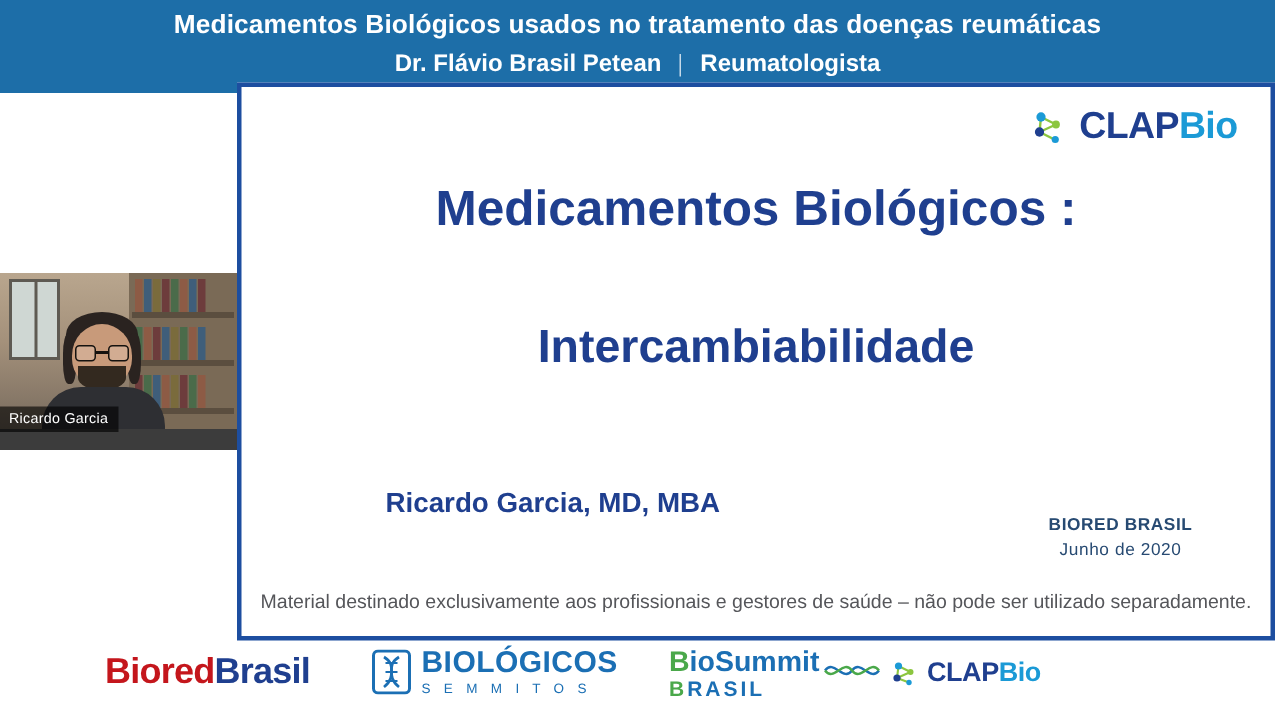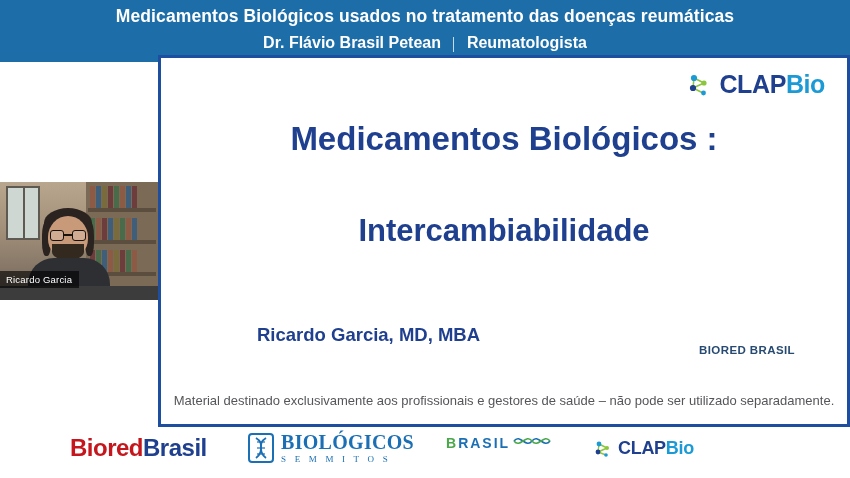--- a/index.html
+++ b/index.html
@@ -268,21 +268,21 @@
   }
   .logo1 { left: 22px; top: 8px; }
   .logo1 .t {
     font-size: 24px;
     font-weight: bold;
     letter-spacing: -0.5px;
   }
   .logo1 .red { color: #c4161c; }
   .logo1 .blue { color: #1f3f8f; }
 
-  .logo2 { left: 200px; top: 6px; font-family: Liberation Serif, serif; }
+  .logo2 { left: 200px; top: 6px; }
   .logo2 .dna {
     width: 26px; height: 30px;
     margin-right: 7px;
   }
   .logo2 .txt { line-height: 1; }
   .logo2 .big {
     font-size: 20px;
     font-weight: bold;
     color: #1b6fb4;
     letter-spacing: .3px;
@@ -409,20 +409,21 @@
           <span class="c1">CLAP</span><span class="c2">Bio</span>
         </span>
       </div>
 
       <div class="slide-h1">Medicamentos Biológicos :</div>
       <div class="slide-h2">Intercambiabilidade</div>
       <div class="slide-author">Ricardo Garcia, MD, MBA</div>
 
       <div class="slide-org">
         <div>BIORED BRASIL</div>
+        <div class="date">Junho de 2020</div>
       </div>
 
       <div class="slide-disclaimer">Material destinado exclusivamente aos profissionais e gestores de saúde – não pode ser utilizado separadamente.</div>
     </div>
   </div>
 
   <div class="logos">
 
     <div class="logo logo1">
       <span class="t">
@@ -442,20 +443,23 @@
         </svg>
       </span>
       <span class="txt">
         <span class="big">BIOLÓGICOS</span>
         <span class="small">S E M   M I T O S</span>
       </span>
     </div>
 
     <div class="logo logo3">
       <div>
+        <div class="l1">
+          <span class="g">B</span><span>io</span><span>Summit</span>
+        </div>
         <div class="l2">
           <span class="g">B</span><span>RASIL</span>
         </div>
       </div>
       <span class="dnastrip">
         <svg viewBox="0 0 44 18" width="44" height="18">
           <path d="M2 9 C8 1, 14 17, 20 9 C26 1, 32 17, 38 9" fill="none" stroke="#1b6fb4" stroke-width="1.6"></path>
           <path d="M2 9 C8 17, 14 1, 20 9 C26 17, 32 1, 38 9" fill="none" stroke="#4aa84a" stroke-width="1.6"></path>
         </svg>
       </span>

